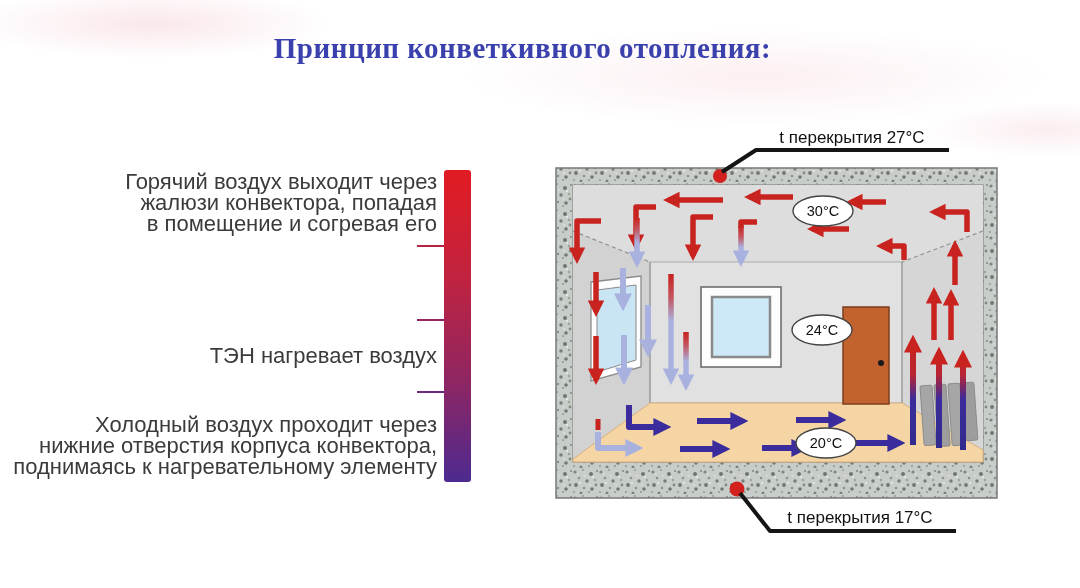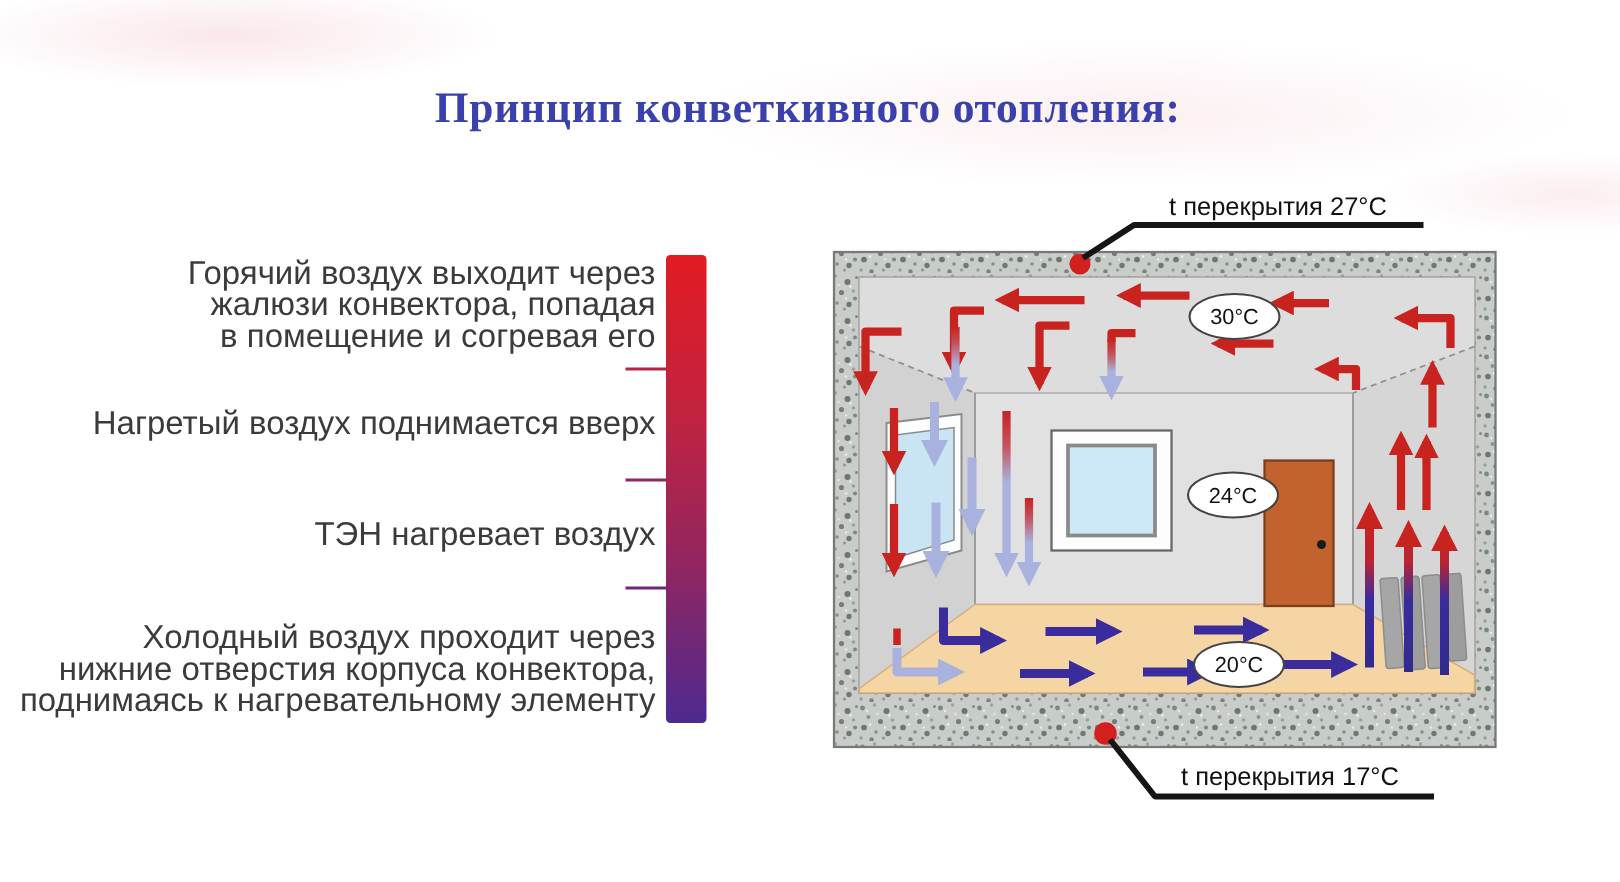--- a/index.html
+++ b/index.html
@@ -5,23 +5,23 @@
   html,body{margin:0;padding:0;background:#fff;}
   .page{
     position:relative;width:1080px;height:588px;overflow:hidden;background:#fff;
     background-image:
       radial-gradient(ellipse 260px 50px at 14% 4%, rgba(238,175,188,.30), transparent 70%),
       radial-gradient(ellipse 420px 70px at 70% 13%, rgba(238,175,188,.20), transparent 70%),
       radial-gradient(ellipse 180px 40px at 97% 22%, rgba(238,175,188,.22), transparent 70%);
     font-family:"Liberation Sans",sans-serif;
   }
   .title{
-    position:absolute;top:56px;left:0;width:1045px;text-align:center;
+    position:absolute;top:32px;left:0;width:1045px;text-align:center;
     font-family:"Liberation Serif",serif;font-weight:bold;font-size:29px;
-    color:#3A41AC;letter-spacing:.5px;margin-left:16px;
+    color:#3A41AC;letter-spacing:.5px;
   }
   .legend-item{
     position:absolute;right:643px;text-align:right;white-space:pre;
     font-size:22px;line-height:21px;color:#3b3b3b;
   }
   .li-1{top:171px;}
   .li-2{top:271px;}
   .li-3{top:345px;}
   .li-4{top:414px;}
   .grad-bar{
@@ -44,21 +44,20 @@
   <div class="title">Принцип конветкивного отопления:</div>
 
   <div class="grad-bar"></div>
   <div class="tick tick-1"></div>
   <div class="tick tick-2"></div>
   <div class="tick tick-3"></div>
 
   <div class="legend-item li-1">Горячий воздух выходит через
 жалюзи конвектора, попадая
 в помещение и согревая его</div>
-  <div class="legend-item li-2">Нагретый воздух поднимается вверх</div>
   <div class="legend-item li-3">ТЭН нагревает воздух</div>
   <div class="legend-item li-4">Холодный воздух проходит через
 нижние отверстия корпуса конвектора,
 поднимаясь к нагревательному элементу</div>
 
   <svg class="diagram" width="1080" height="588" viewBox="0 0 1080 588">
     <defs>
       <pattern id="concrete" width="26" height="26" patternUnits="userSpaceOnUse">
         <rect width="26" height="26" fill="#C9CDC9"></rect>
         <circle cx="3" cy="4" r="1.6" fill="#7E867E"></circle>

